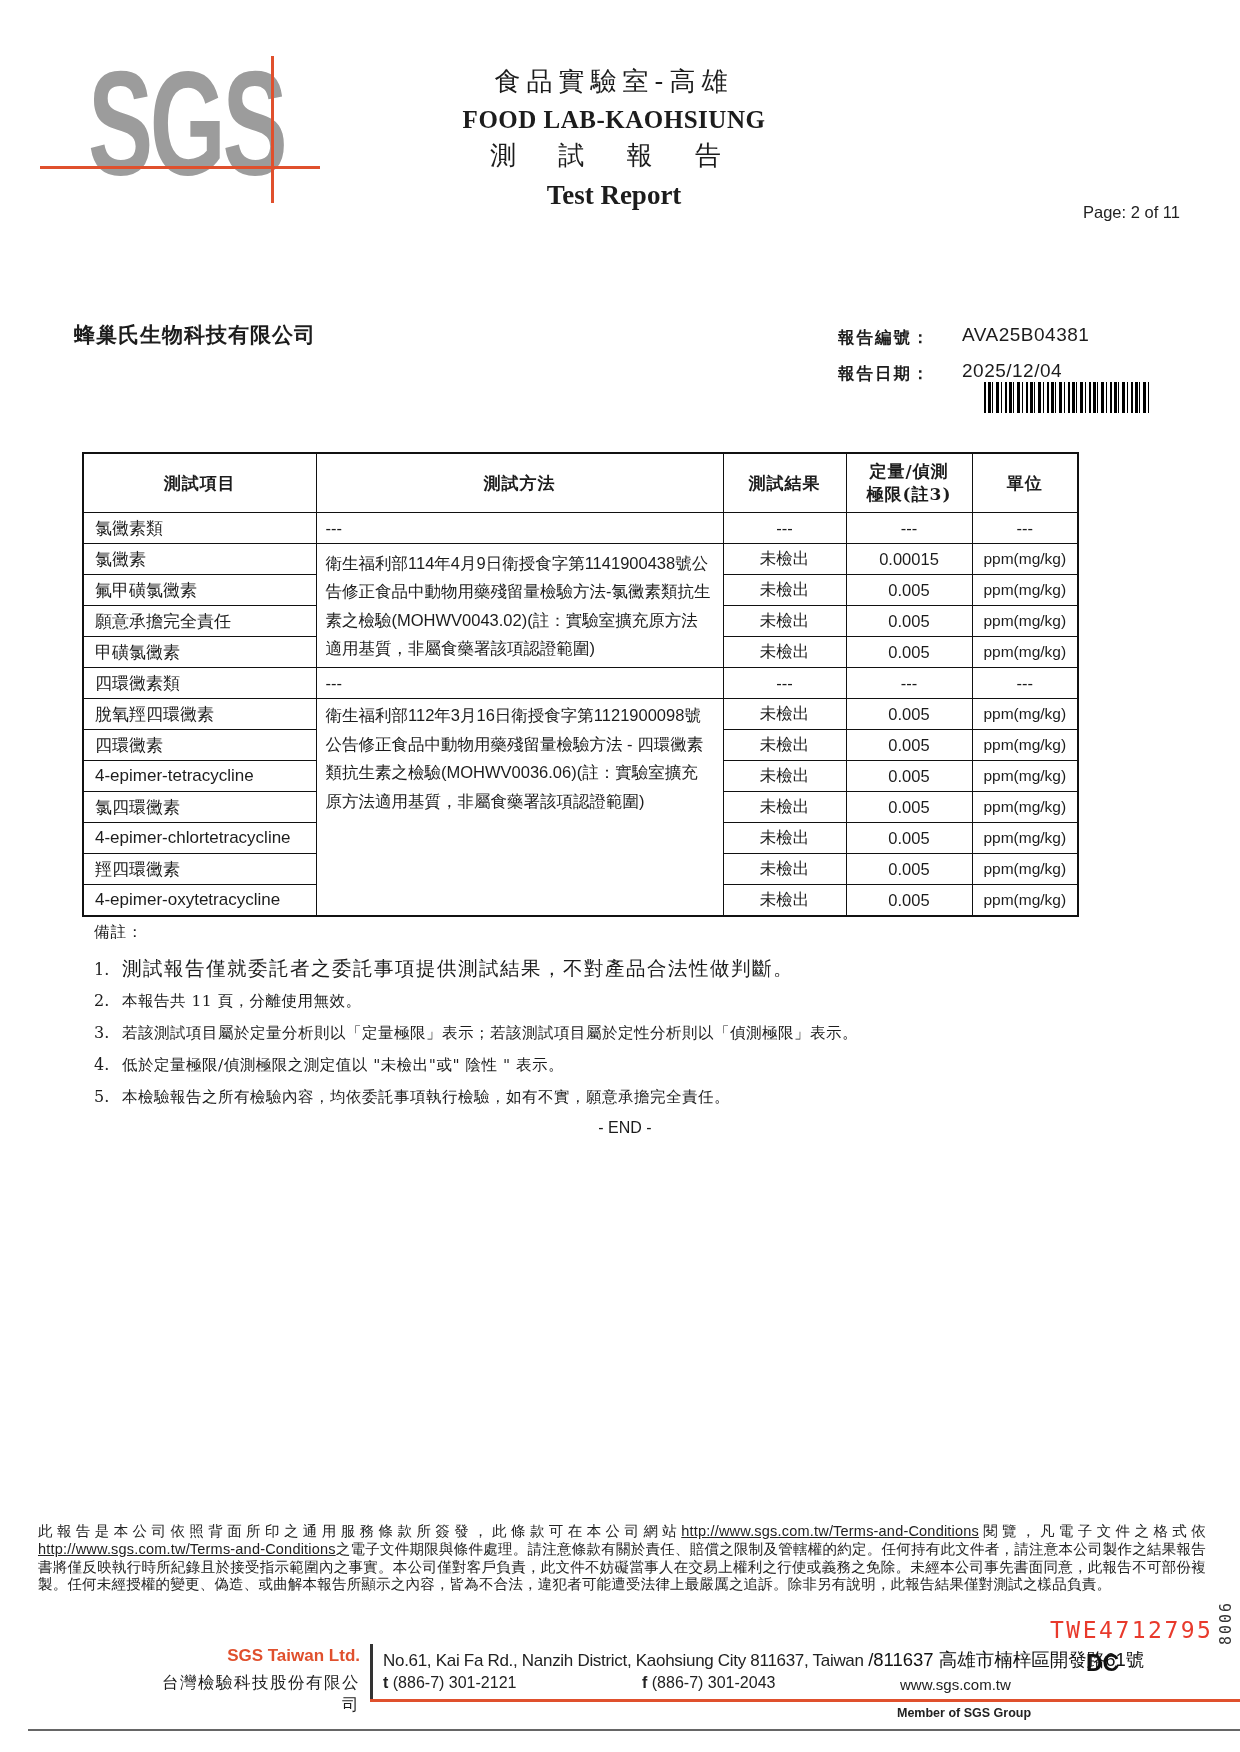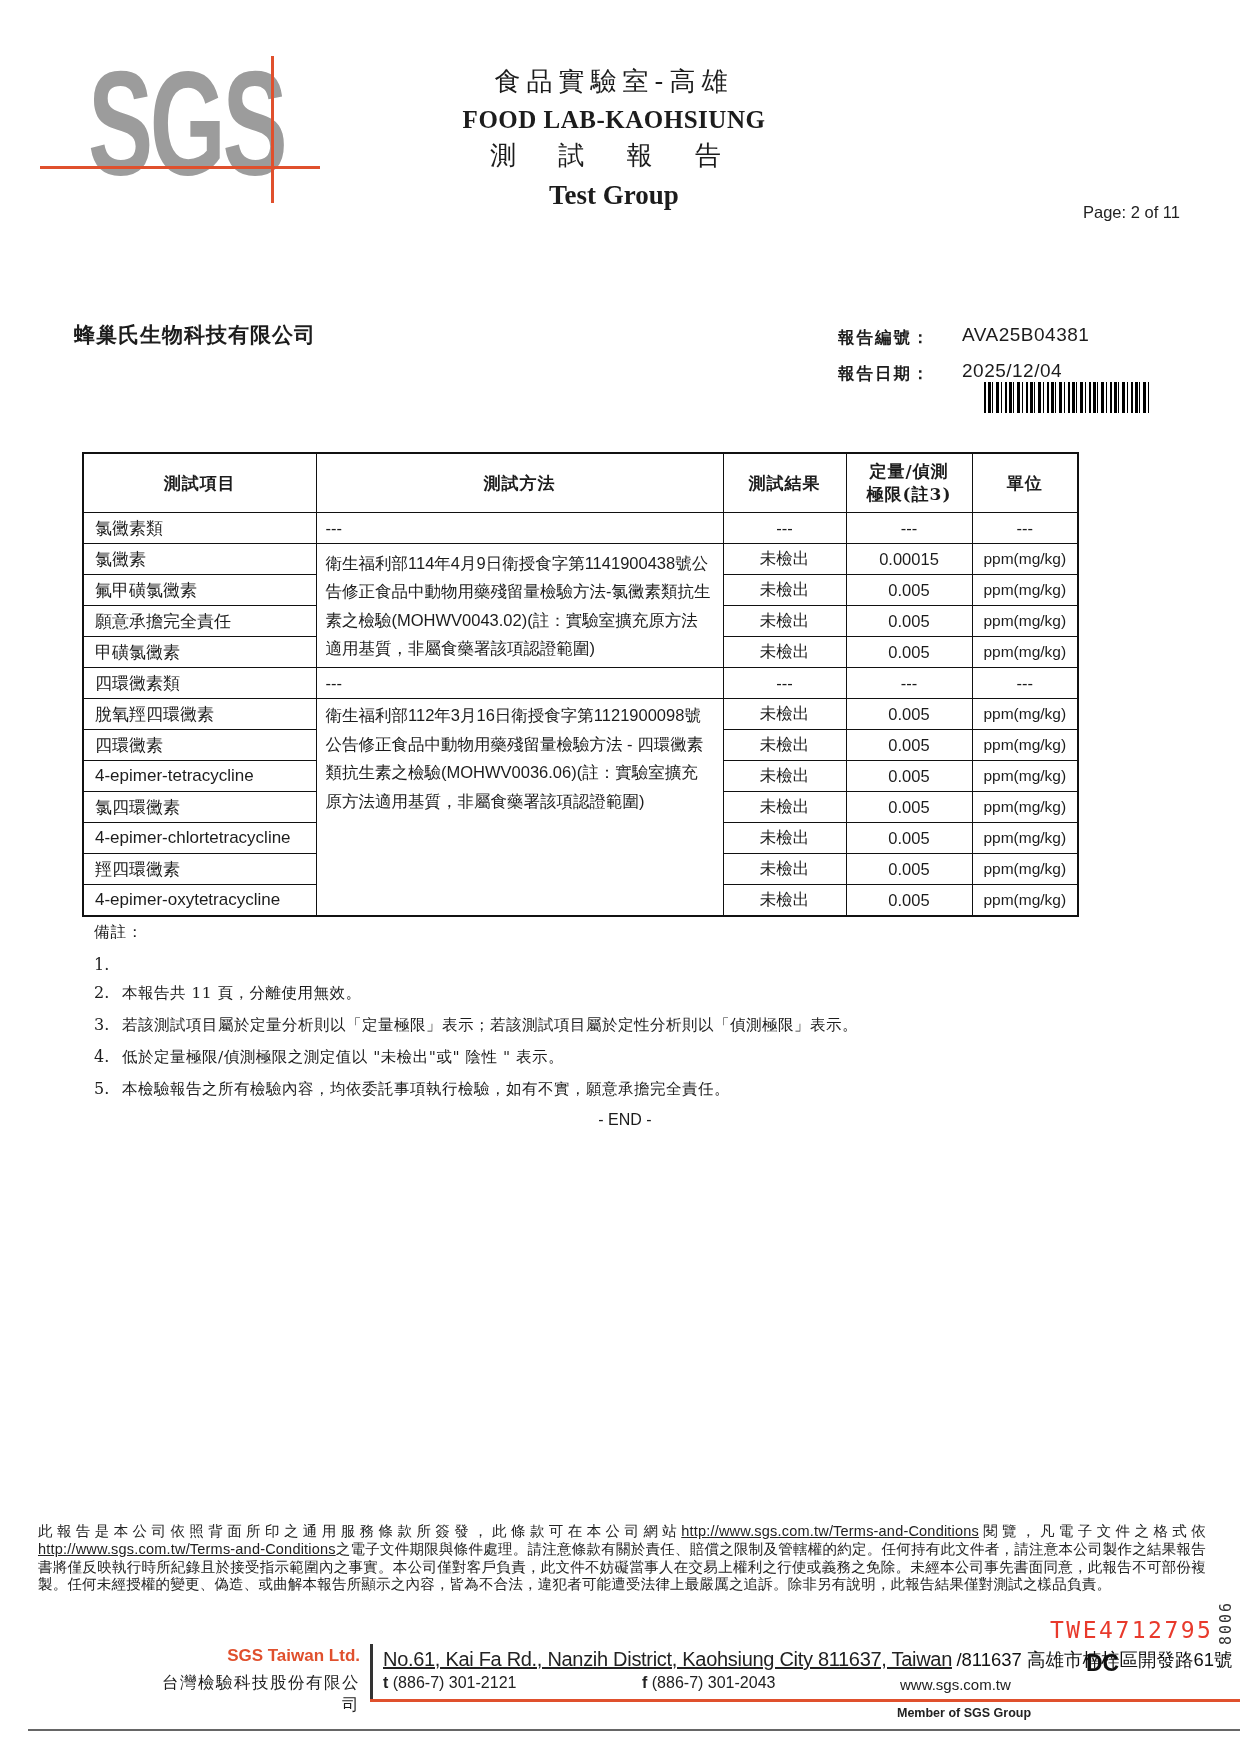--- a/index.html
+++ b/index.html
@@ -65,42 +65,42 @@
     font-family:"DejaVu Sans Mono",monospace;}
   .side-code{left:1196px;top:1606px;width:60px;font-size:15px;letter-spacing:2px;color:#333;
     transform:rotate(-90deg);transform-origin:center;font-family:"DejaVu Sans Mono",monospace;}
 
   
   .f-left{left:148px;top:1646px;width:212px;text-align:right;}
   .f-company-en{color:#e0502d;font-weight:bold;font-size:17px;}
   .f-company-zh{font-size:16.5px;margin-top:6px;letter-spacing:1.5px;}
   .f-divider{left:370px;top:1644px;width:2.5px;height:58px;background:#333;}
   .f-addr{left:383px;top:1647px;white-space:nowrap;}
-  .addr-en{font-size:20px;letter-spacing:-0.3px;color:#222;text-decoration:underline;}
+  .addr-en{font-size:17px;letter-spacing:-0.3px;color:#222;}
   .addr-zh{font-size:18.5px;color:#111;}
   .f-tel,.f-fax{top:1674px;font-size:16px;color:#222;}
   .f-tel{left:383px;} .f-fax{left:642px;}
   .f-web{left:900px;top:1676px;font-size:15px;color:#222;}
   .f-redline{left:370px;top:1699px;width:870px;height:2.5px;background:#e0502d;}
   .f-member{left:897px;top:1706px;font-size:12.5px;font-weight:bold;color:#222;}
   .f-dc{left:1086px;top:1650px;font-size:23px;font-weight:900;color:#111;}
   .f-bottomline{left:28px;top:1729px;width:1212px;height:2px;background:#666;}
 </style>
 </head>
 <body>
 
 <div class="abs sgs-text">SGS</div>
 <div class="abs logo-hline"></div>
 <div class="abs logo-vline"></div>
 
 <div class="abs title-block">
   <div class="t-zh1 serif">食品實驗室-高雄</div>
   <div class="t-en1">FOOD LAB-KAOHSIUNG</div>
   <div class="t-zh2 serif">測 試 報 告</div>
-  <div class="t-en2">Test Group</div>
+  <div class="t-en2">Test Report</div>
 </div>
 <div class="abs page-label">Page: 2 of 11</div>
 
 <div class="abs client serif">
   <div>蜂巢氏生物科技有限公司</div>
 </div>
 
 <div class="abs meta-label ml1 serif">報告編號：</div>
 <div class="abs meta-val mv1">AVA25B04381</div>
 <div class="abs meta-label ml2 serif">報告日期：</div>
@@ -210,20 +210,21 @@
       <td class="c">0.005</td>
       <td class="unit">ppm(mg/kg)</td>
     </tr>
   </tbody>
 </table>
 
 <div class="abs notes serif">
   <div class="notes-title">備註：</div>
   <div class="note note-big">
     <span class="num">1.</span>
+    <span class="txt">測試報告僅就委託者之委託事項提供測試結果，不對產品合法性做判斷。</span>
   </div>
   <div class="note note-sm">
     <span class="num">2.</span>
     <span class="txt">本報告共 11 頁，分離使用無效。</span>
   </div>
   <div class="note note-sm">
     <span class="num">3.</span>
     <span class="txt">若該測試項目屬於定量分析則以「定量極限」表示；若該測試項目屬於定性分析則以「偵測極限」表示。</span>
   </div>
   <div class="note note-sm">

